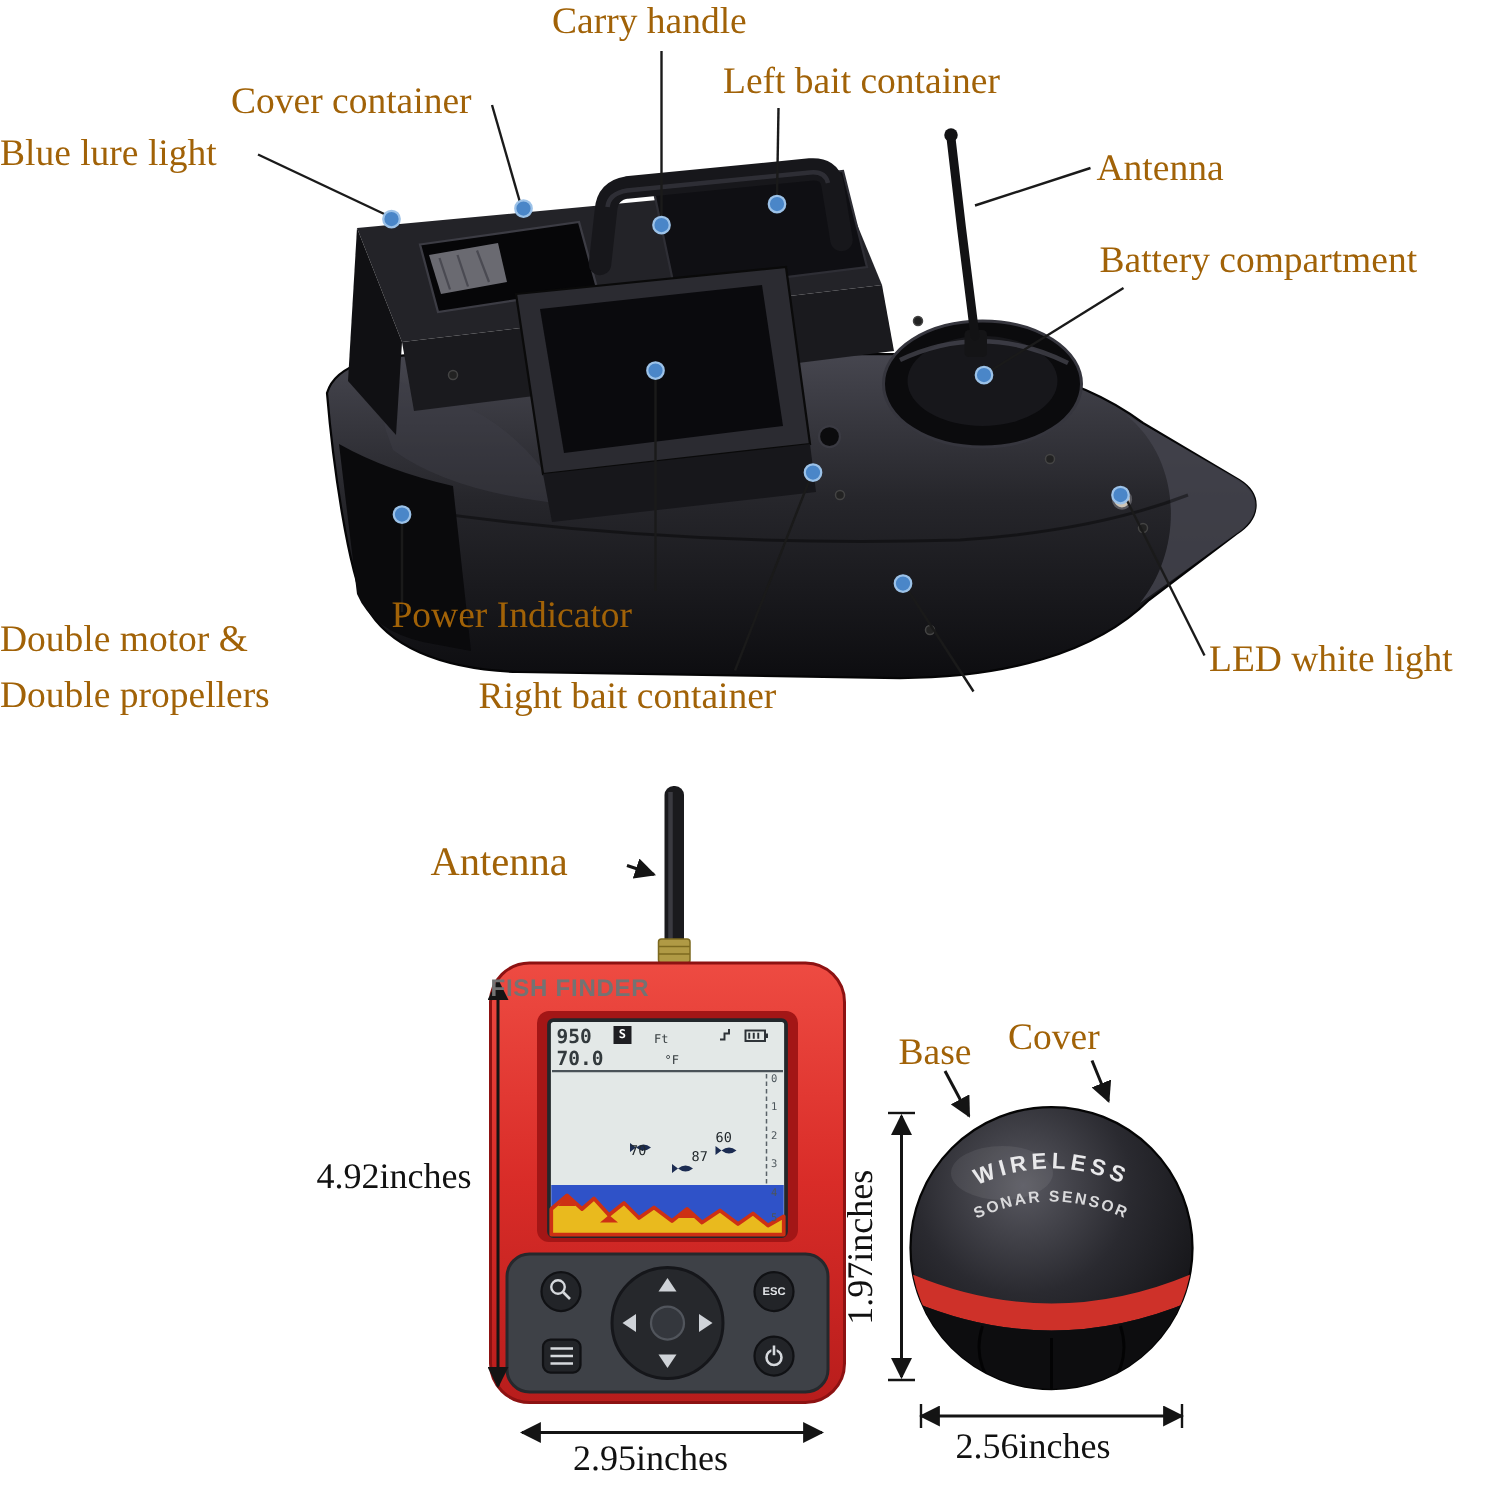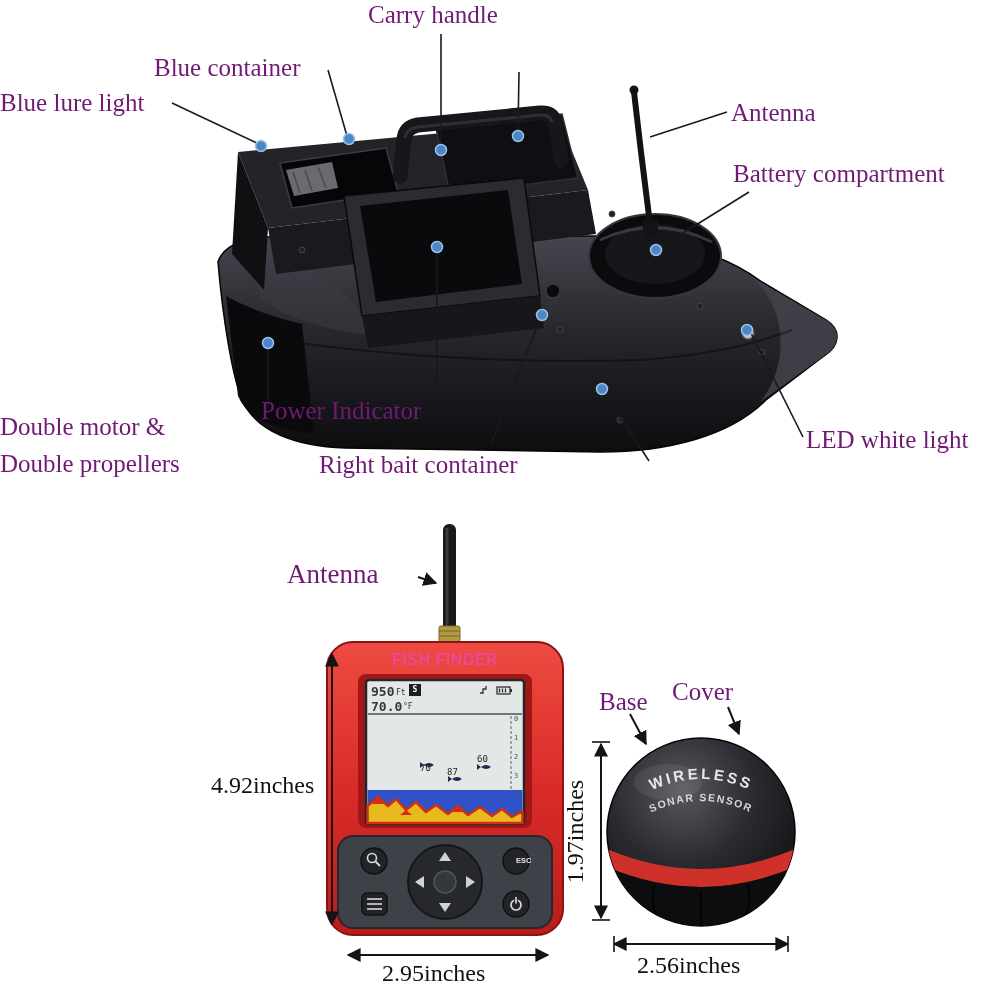--- a/index.html
+++ b/index.html
@@ -1,36 +1,36 @@
 <!DOCTYPE html>
 <html><head>
 <meta charset="utf-8">
 <style>
   html,body{margin:0;padding:0;background:#fff;}
   .stage{position:relative;width:1000px;height:995px;background:#ffffff;overflow:hidden;
          font-family:"Liberation Serif",serif;}
   .stage svg{position:absolute;left:0;top:0;}
-  .lbl{position:absolute;font-family:"Liberation Serif",serif;font-size:25px;color:#701a75;
+  .lbl{position:absolute;font-family:"Liberation Serif",serif;font-size:25px;color:#a16207;
        white-space:nowrap;line-height:1.1;}
   .lbl.big{font-size:27px;}
   .meas{position:absolute;font-family:"Liberation Serif",serif;font-size:24px;color:#111;
         white-space:nowrap;}
   .rot{transform:rotate(-90deg);transform-origin:center;width:140px;text-align:center;}
-  .brand{position:absolute;left:327px;top:651px;width:236px;text-align:center;
+  .brand{position:absolute;left:327px;top:651px;width:236px;
          font-family:"Liberation Sans",sans-serif;font-weight:bold;font-size:16px;
-         letter-spacing:.5px;color:#ec4899;}
+         letter-spacing:.5px;color:#737373;}
   .disp{position:absolute;font-family:"DejaVu Sans Mono",monospace;color:#333a3d;}
   .d-big{font-size:13px;font-weight:bold;}
-  .d-small{font-size:8px;}
+  .d-small{font-size:8px;margin-left:40px;}
   .flagbox{position:absolute;left:409px;top:684px;width:12px;height:12px;background:#1e1e22;
            color:#fff;font-family:"DejaVu Sans Mono",monospace;font-size:8px;line-height:12px;
            text-align:center;font-weight:bold;}
   .fishnum{position:absolute;font-family:"DejaVu Sans Mono",monospace;font-size:9px;color:#22282c;}
   .tick{position:absolute;left:514px;font-family:"DejaVu Sans Mono",monospace;font-size:7px;color:#4c555b;}
-  .escl{position:absolute;left:516px;top:856px;width:24px;text-align:left;
+  .escl{position:absolute;left:504px;top:856px;width:24px;text-align:center;
         font-family:"Liberation Sans",sans-serif;font-size:7.5px;font-weight:bold;color:#e2e5e8;}
 </style>
 </head>
 <body>
 
 <div class="stage">
 
 <svg width="1000" height="995" viewBox="0 0 1000 995">
   <defs>
     <linearGradient id="hullGrad" x1="0" y1="0" x2="0" y2="1">
@@ -200,42 +200,43 @@
     <line x1="614" y1="944" x2="788" y2="944" marker-start="url(#arrow)" marker-end="url(#arrow)"></line>
     <line x1="614" y1="936" x2="614" y2="952" stroke-width="1.6"></line>
     <line x1="788" y1="936" x2="788" y2="952" stroke-width="1.6"></line>
     <line x1="418" y1="577" x2="436" y2="583" marker-end="url(#arrow)"></line>
     <line x1="630" y1="714" x2="646" y2="744" marker-end="url(#arrow)"></line>
     <line x1="728" y1="707" x2="739" y2="734" marker-end="url(#arrow)"></line>
   </g>
 </svg>
 
 <div class="lbl" style="left:0px;top:89px">Blue lure light</div>
-<div class="lbl" style="left:154px;top:54px">Blue container</div>
+<div class="lbl" style="left:154px;top:54px">Cover container</div>
 <div class="lbl" style="left:368px;top:1px">Carry handle</div>
+<div class="lbl" style="left:482px;top:41px">Left bait container</div>
 <div class="lbl" style="left:731px;top:99px">Antenna</div>
 <div class="lbl" style="left:0px;top:413px">Double motor &amp;</div>
 <div class="lbl" style="left:733px;top:160px">Battery compartment</div>
 <div class="lbl" style="left:0px;top:450px">Double propellers</div>
 <div class="lbl" style="left:261px;top:397px">Power Indicator</div>
 <div class="lbl" style="left:319px;top:451px">Right bait container</div>
 <div class="lbl" style="left:806px;top:426px">LED white light</div>
 
 <div class="lbl big" style="left:287px;top:560px">Antenna</div>
 <div class="brand">FISH FINDER</div>
 <div class="escl">ESC</div>
 
 <div class="disp d-big" style="left:371px;top:684px">950</div>
 <div class="disp d-small" style="left:396px;top:688px">Ft</div>
 <div class="flagbox">S</div>
 <div class="disp d-big" style="left:371px;top:699px">70.0</div>
 <div class="disp d-small" style="left:403px;top:702px">°F</div>
 
 <div class="fishnum" style="left:420px;top:763px">70</div>
-<div class="fishnum" style="left:447px;top:767px">87</div>
+<div class="fishnum" style="left:461px;top:767px">87</div>
 <div class="fishnum" style="left:477px;top:754px">60</div>
 
 <div class="tick" style="top:715px">0</div>
 <div class="tick" style="top:734px">1</div>
 <div class="tick" style="top:753px">2</div>
 <div class="tick" style="top:772px">3</div>
 <div class="tick" style="top:791px">4</div>
 <div class="tick" style="top:808px">5</div>
 
 <div class="meas" style="left:211px;top:772px">4.92inches</div>

